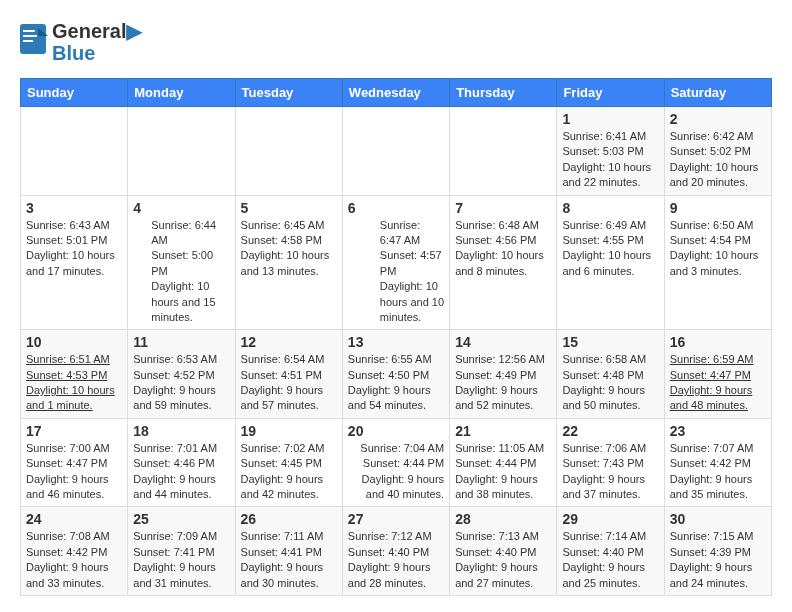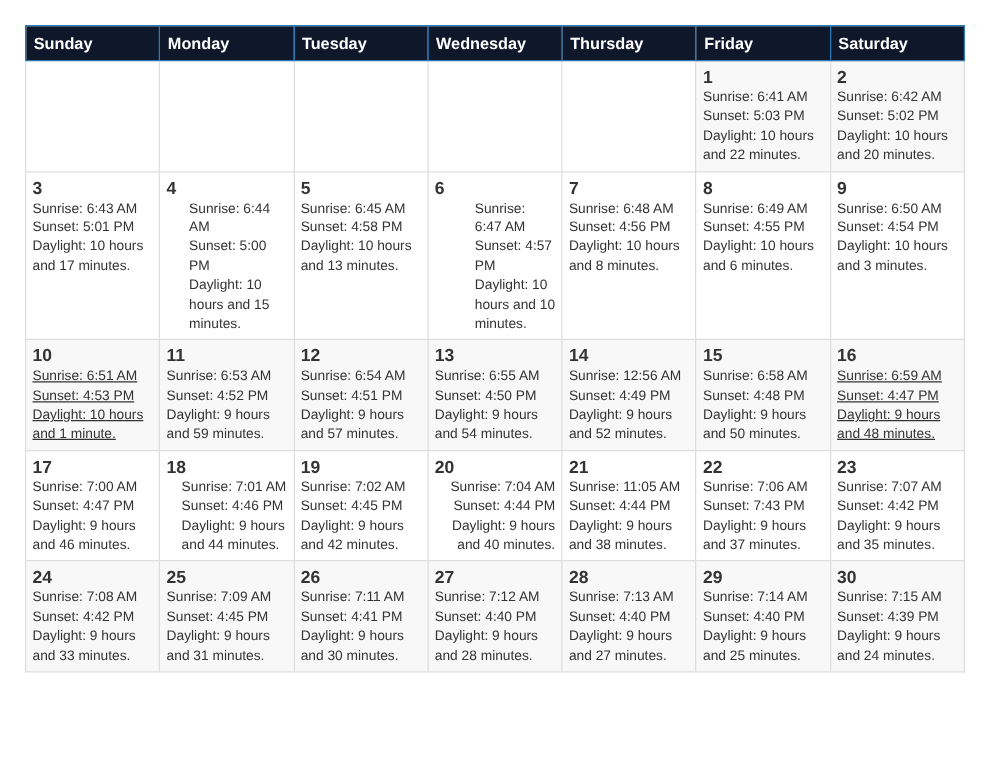--- a/index.html
+++ b/index.html
@@ -4,33 +4,54 @@
   <style>
     * { box-sizing: border-box; margin: 0; padding: 0; }
     body { font-family: Arial, sans-serif; background: #fff; width: 792px; min-height: 612px; }
     .container { padding: 20px 20px 10px 20px; }
     .header { display: flex; justify-content: space-between; align-items: flex-start; margin-bottom: 14px; }
     .logo { display: flex; align-items: center; }
     .title-block { text-align: right; }
     .month-title { font-size: 36px; font-weight: bold; color: #333; }
     .location { font-size: 16px; color: #666; }
     table { width: 100%; border-collapse: collapse; }
-    thead tr { background: #0f172a; color: #fff; }
+    thead tr { background: #3b82f6; color: #fff; }
     thead th { padding: 6px 6px; font-size: 13px; font-weight: bold; text-align: left; border: 1px solid #2c7bb6; }
     tbody tr { background: #fff; }
     tbody tr:nth-child(odd) { background: #f8f8f8; }
     td { border: 1px solid #ddd; padding: 4px 5px; vertical-align: top; width: calc(100%/7); font-size: 11px; color: #333; min-height: 80px; }
     .day-num { font-size: 14px; font-weight: bold; color: #333; margin-bottom: 2px; }
     .day-info { font-size: 11px; color: #333; line-height: 1.4; }
     .empty { background: #fff; }
   </style>
 </head>
 <body>
 
 <div class="container">
+  <div class="header">
+    <div class="logo">
+      <div>
+        <svg width="28" height="32" viewBox="0 0 28 32">
+          <rect x="0" y="0" width="26" height="30" rx="3" fill="#2c7bb6"></rect>
+          <polygon points="18,4 28,12 18,12" fill="#1a5a8a"></polygon>
+          <rect x="3" y="6" width="12" height="2" fill="white"></rect>
+          <rect x="3" y="11" width="14" height="2" fill="white"></rect>
+          <rect x="3" y="16" width="10" height="2" fill="white"></rect>
+        </svg>
+      </div>
+      <div style="margin-left:4px;">
+        <div style="font-size:20px;font-weight:bold;color:#333;line-height:1.1;">General<span style="color:#2c7bb6;">▶</span></div>
+        <div style="font-size:20px;font-weight:bold;color:#2c7bb6;line-height:1.1;">Blue</div>
+      </div>
+    </div>
+    <div class="title-block">
+      <div class="month-title"></div>
+      <div class="location"></div>
+    </div>
+  </div>
 
   <table>
     <thead>
       <tr>
       <th>Sunday</th>
           <th>Monday</th>
           <th>Tuesday</th>
           <th>Wednesday</th>
           <th>Thursday</th>
           <th>Friday</th>
@@ -147,21 +168,21 @@
         </tr>
         <tr>
           <td>
             <div class="day-num">17</div>
             <div class="day-info" style="white-space: pre-line;">Sunrise: 7:00 AM
 Sunset: 4:47 PM
 Daylight: 9 hours and 46 minutes.</div>
           </td>
           <td>
             <div class="day-num">18</div>
-            <div class="day-info" style="white-space: pre-line; margin-left: 12px;">Sunrise: 7:01 AM
+            <div class="day-info" style="white-space: pre-line;">Sunrise: 7:01 AM
 Sunset: 4:46 PM
 Daylight: 9 hours and 44 minutes.</div>
           </td>
           <td>
             <div class="day-num">19</div>
             <div class="day-info" style="white-space: pre-line;">Sunrise: 7:02 AM
 Sunset: 4:45 PM
 Daylight: 9 hours and 42 minutes.</div>
           </td>
           <td>
@@ -192,21 +213,21 @@
         <tr>
           <td>
             <div class="day-num">24</div>
             <div class="day-info" style="white-space: pre-line;">Sunrise: 7:08 AM
 Sunset: 4:42 PM
 Daylight: 9 hours and 33 minutes.</div>
           </td>
           <td>
             <div class="day-num">25</div>
             <div class="day-info" style="white-space: pre-line;">Sunrise: 7:09 AM
-Sunset: 4:45 PM
+Sunset: 7:41 PM
 Daylight: 9 hours and 31 minutes.</div>
           </td>
           <td>
             <div class="day-num">26</div>
             <div class="day-info" style="white-space: pre-line;">Sunrise: 7:11 AM
 Sunset: 4:41 PM
 Daylight: 9 hours and 30 minutes.</div>
           </td>
           <td>
             <div class="day-num">27</div>

